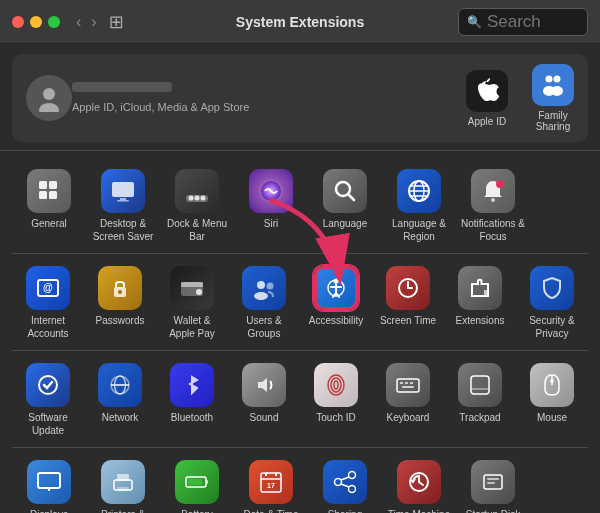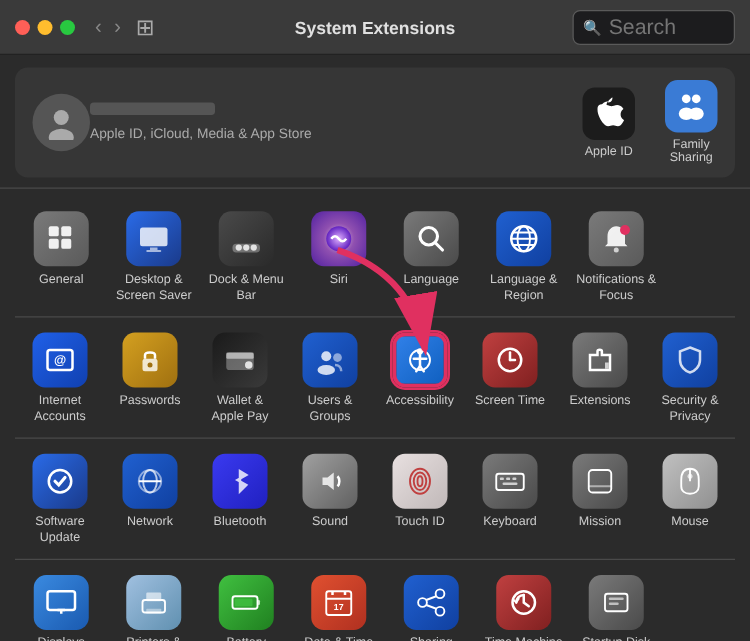--- a/index.html
+++ b/index.html
@@ -513,21 +513,21 @@
         </div>
         <div class="pref-label">Keyboard</div>
       </div>
       <div class="pref-item">
         <div class="pref-icon icon-trackpad">
           <svg width="28" height="28" viewBox="0 0 28 28" fill="none">
             <rect x="5" y="5" width="18" height="18" rx="3" stroke="white" stroke-width="1.5" fill="none"></rect>
             <line x1="5" y1="18" x2="23" y2="18" stroke="white" stroke-width="1.5" opacity="0.5"></line>
           </svg>
         </div>
-        <div class="pref-label">Mission</div>
+        <div class="pref-label">Trackpad</div>
       </div>
       <div class="pref-item">
         <div class="pref-icon icon-mouse">
           <svg width="28" height="28" viewBox="0 0 28 28" fill="none">
             <path d="M14 4 C9 4 7 8 7 13 L7 18 C7 22 10 24 14 24 C18 24 21 22 21 18 L21 13 C21 8 19 4 14 4Z" stroke="white" stroke-width="1.5" fill="none"></path>
             <line x1="14" y1="4" x2="14" y2="14" stroke="white" stroke-width="1.5"></line>
             <circle cx="14" cy="10" r="2" fill="white" opacity="0.7"></circle>
           </svg>
         </div>
         <div class="pref-label">Mouse</div>

